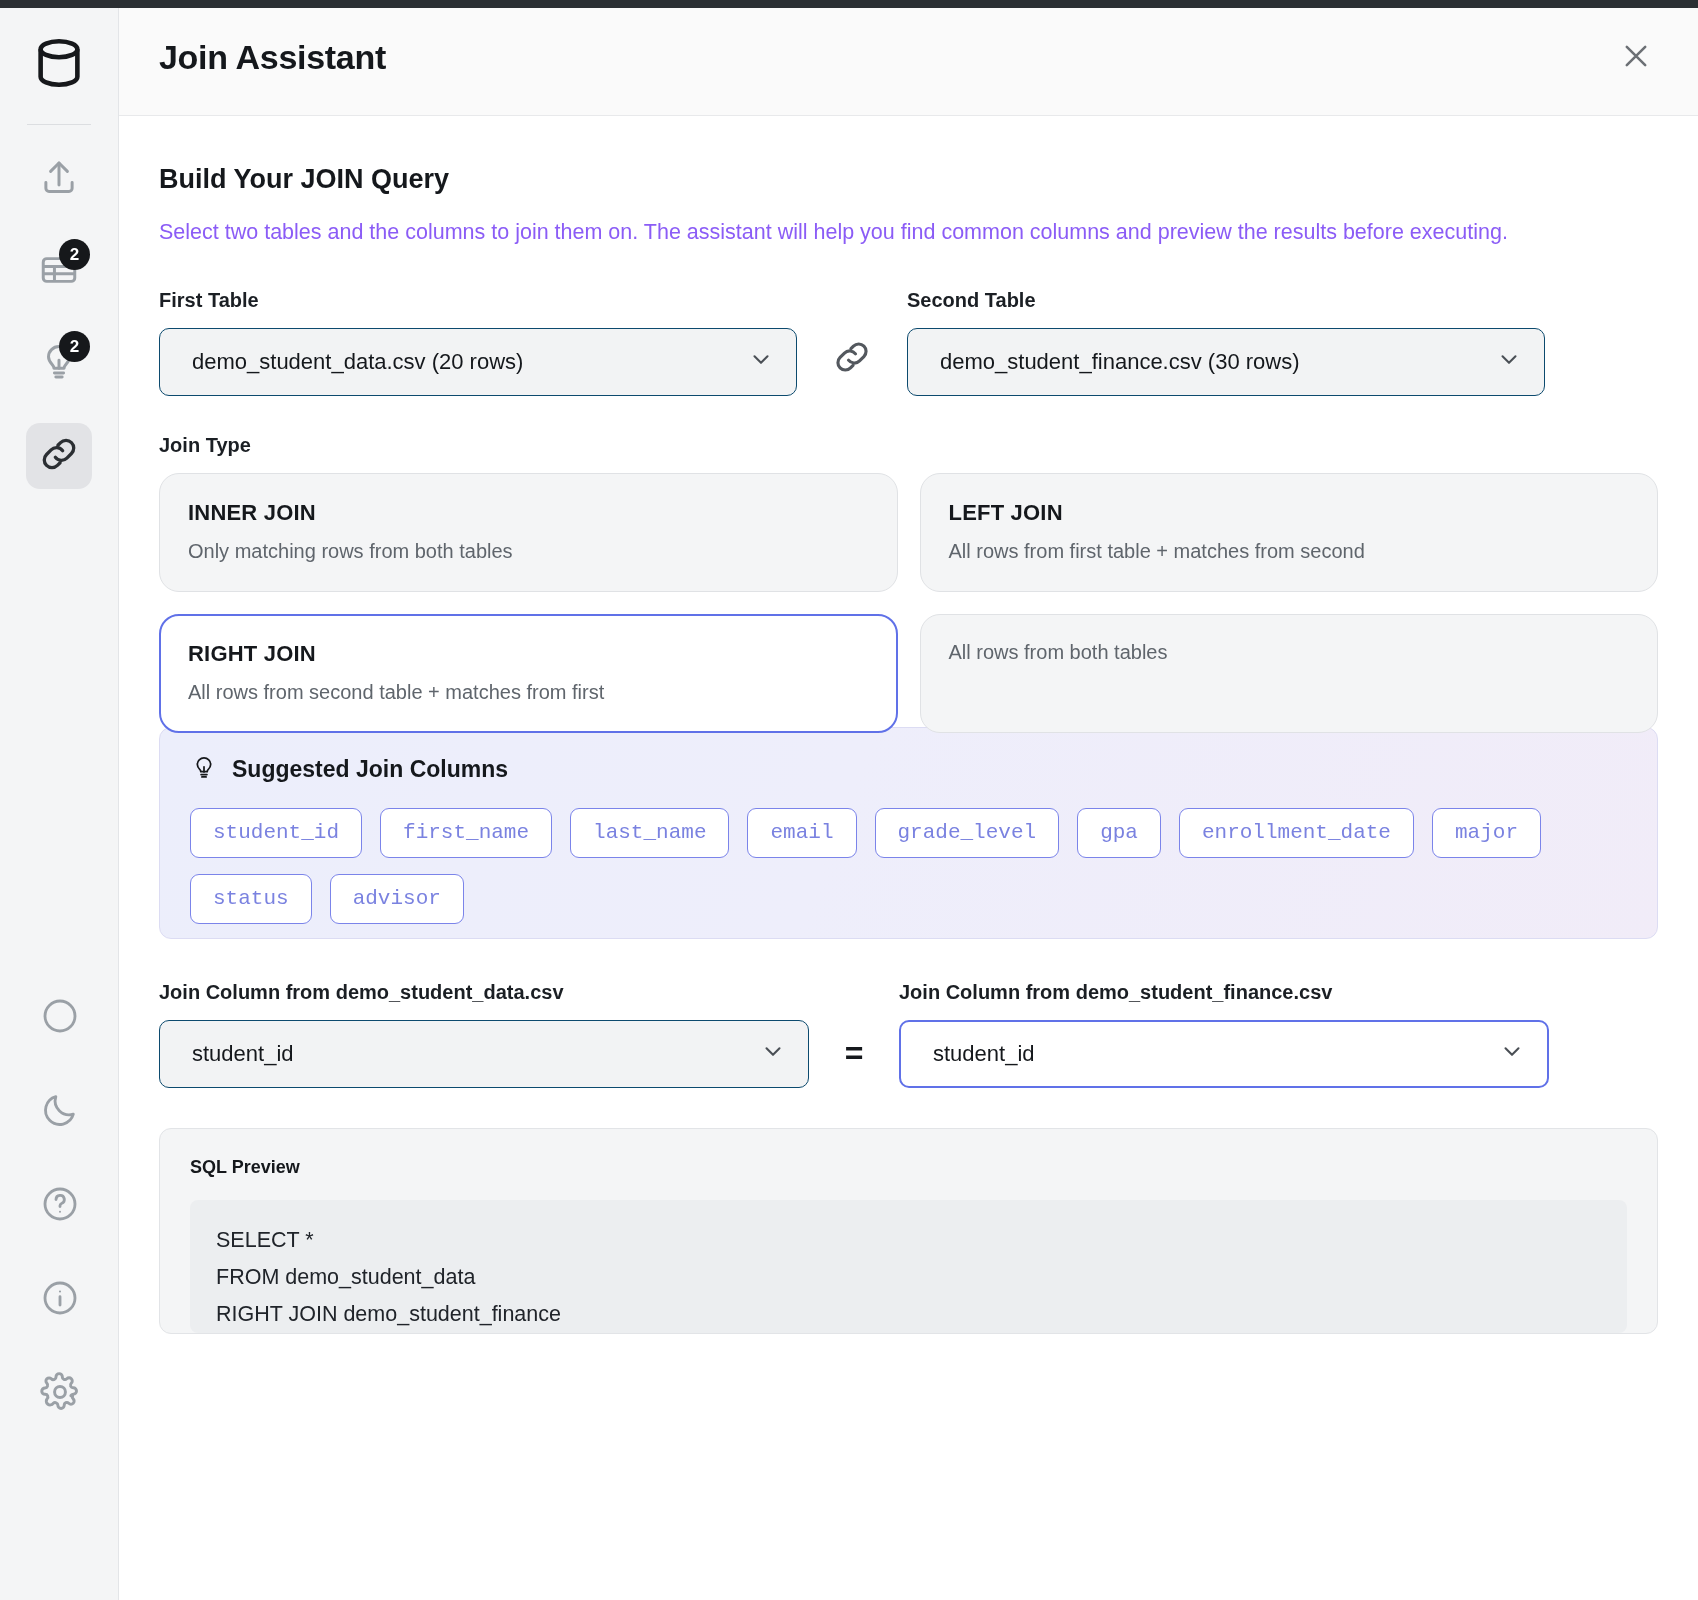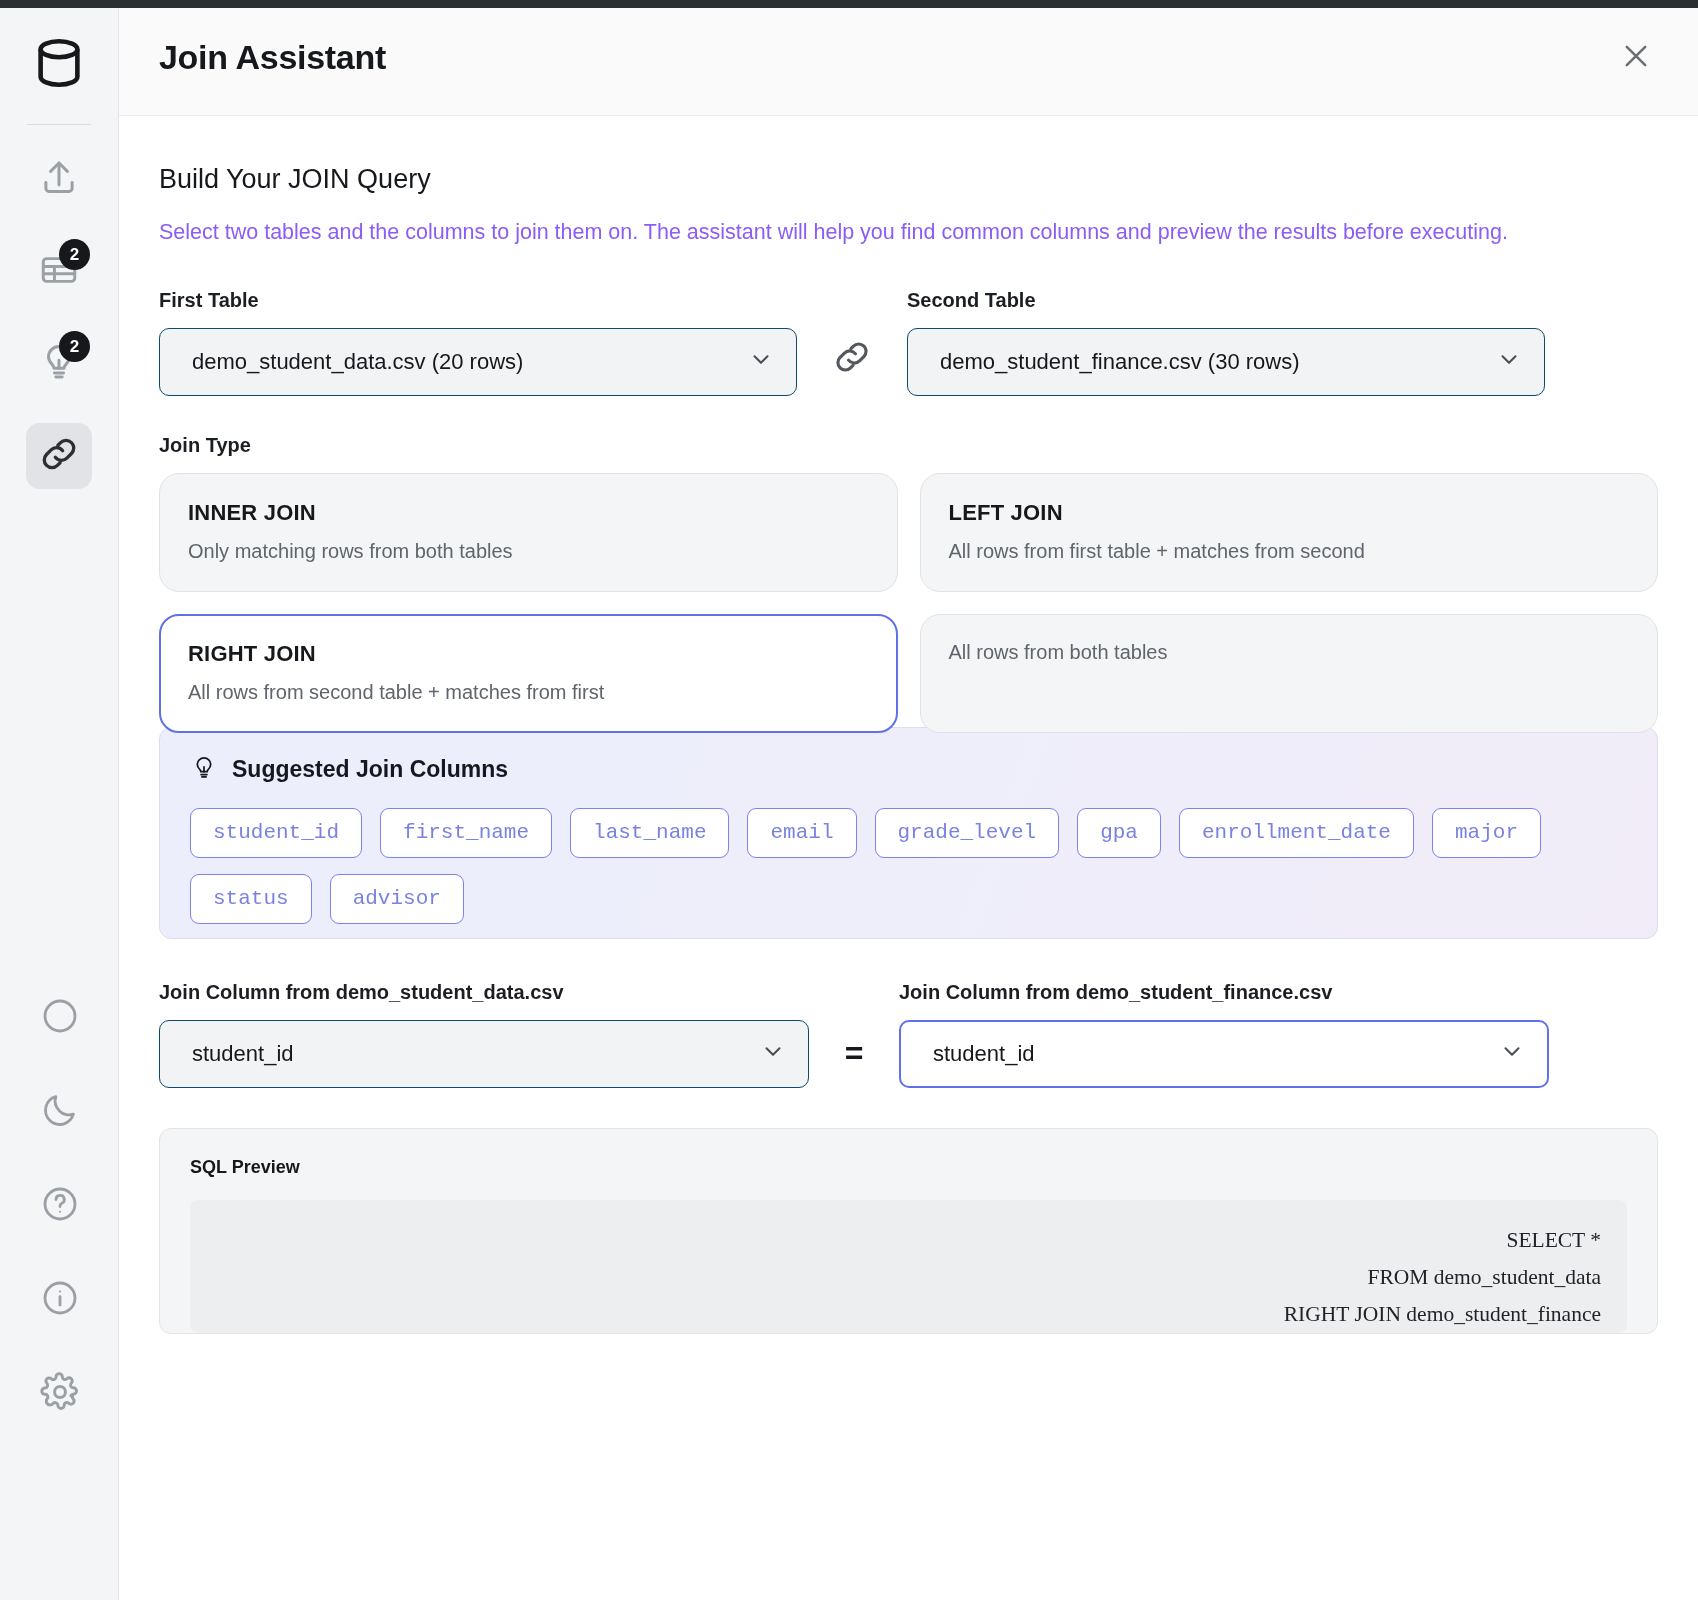--- a/index.html
+++ b/index.html
@@ -61,21 +61,21 @@
     padding: 0 40px 0 40px;
   }
   .panel-title { font-size: 34px; font-weight: 700; color: #15181c; letter-spacing: -0.3px; }
   .close-btn {
     width: 44px; height: 44px; display: flex; align-items: center; justify-content: center;
     color: #6c7075; cursor: pointer;
   }
 
   .content { padding: 48px 40px 0 40px; }
 
-  .section-title { font-size: 27px; font-weight: 400; color: #15181c; margin-bottom: 22px; }
+  .section-title { font-size: 27px; font-weight: 700; color: #15181c; margin-bottom: 22px; }
   .section-desc {
     font-size: 21.5px; color: #8b5cf6; line-height: 1.48;
     max-width: 1350px; margin-bottom: 40px;
   }
 
   .field-label { font-size: 20px; font-weight: 700; color: #1b1f24; margin-bottom: 16px; }
 
   .tables-row { display: flex; align-items: flex-end; gap: 0; margin-bottom: 38px; }
   .table-col { width: 638px; }
   .link-mid {
@@ -130,22 +130,22 @@
     font-size: 32px; font-weight: 700; color: #15181c; padding-bottom: 16px;
   }
 
   .sql-card {
     margin-top: 40px; background: #f4f5f6; border: 1px solid #e2e4e7;
     border-radius: 12px; padding: 28px 30px 0 30px;
   }
   .sql-title { font-size: 18px; font-weight: 700; color: #15181c; margin-bottom: 22px; }
   .sql-body {
     background: #eceef0; border-radius: 8px; padding: 22px 26px 0 26px;
-    font-family: Liberation Serif, serif; font-size: 21.5px;
-    color: #20242a; line-height: 1.72; white-space: pre; text-align: right;
+    font-family: Liberation Sans, sans-serif; font-size: 21.5px;
+    color: #20242a; line-height: 1.72; white-space: pre;
   }
 </style>
 </head>
 <body>
 
 <div class="app">
   <div class="topstrip"></div>
 
   <div class="sidebar">
     <div class="logo-wrap">

